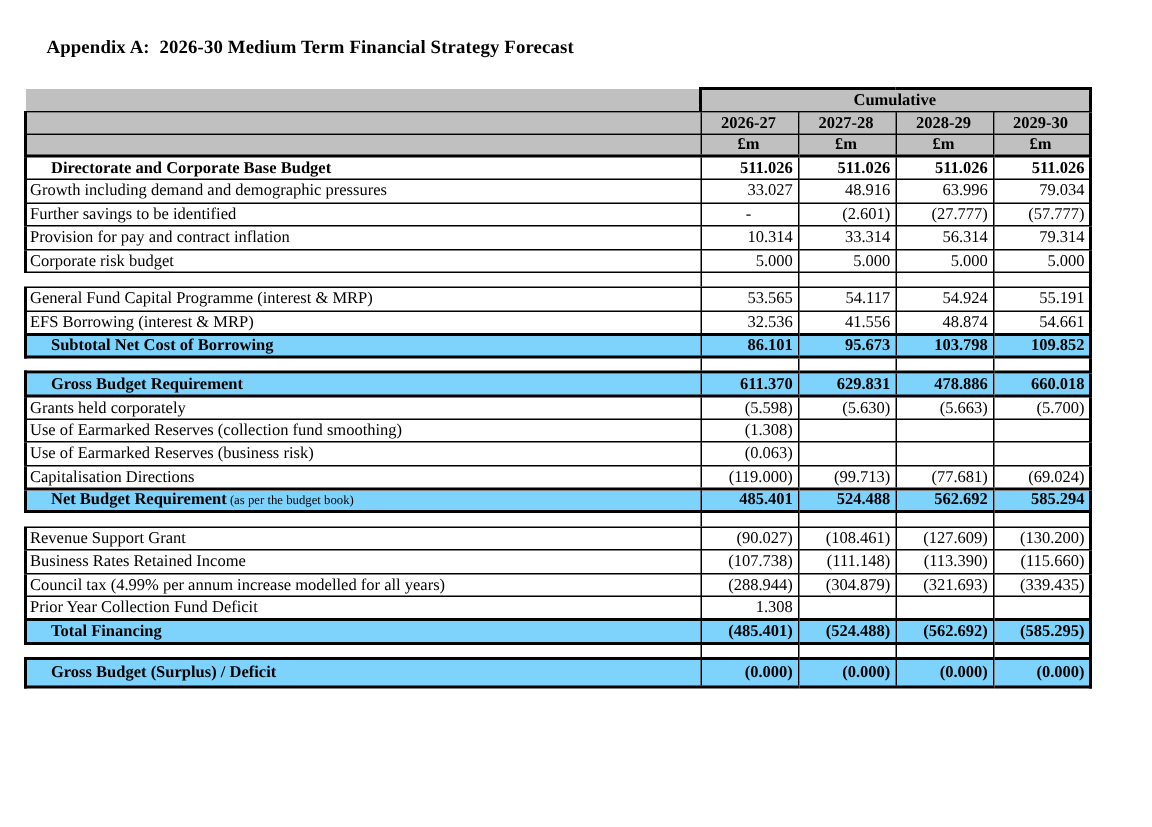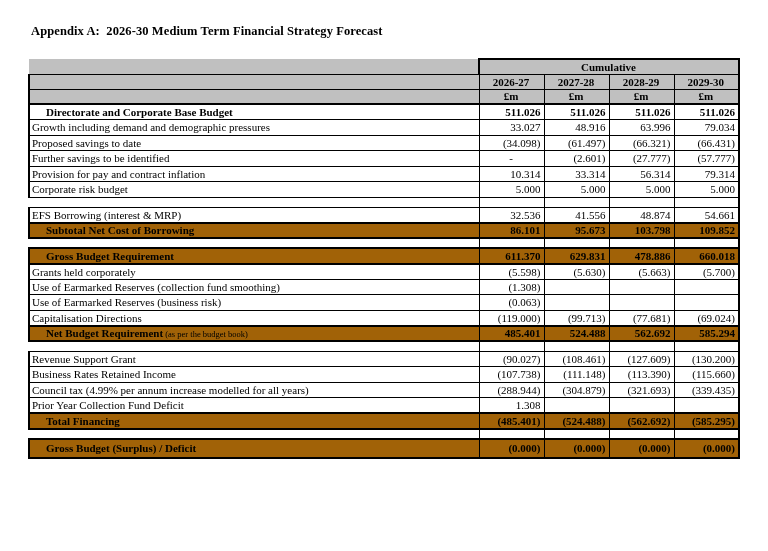--- a/index.html
+++ b/index.html
@@ -16,21 +16,21 @@
     position: absolute;
     left: 31px; top: 24px;
     font-size: 12.5px;
     font-weight: bold;
     letter-spacing: 0.1px;
     white-space: pre;
   }
 
   table.mtfs {
     position: absolute;
-    left: 28px; top: 58px;
+    left: 16px; top: 58px;
     border-collapse: collapse;
     table-layout: fixed;
   }
   col.c-label { width: 450px; }
   col.c-year  { width: 65px; }
 
   td {
     border: 1px solid #000;
     font-size: 11px;
     height: 15.5px;
@@ -49,21 +49,21 @@
 
   
   td.edge-l { border-left-width: 2px; }
   td.edge-r { border-right-width: 2px; }
 
   
   td.label-cell { text-align: left; }
   td.num-cell { text-align: right; }
   td.num-cell.dash { text-align: center; }
   tr.bold-row td { font-weight: bold; padding-left: 16px; }
-  tr.blue-row td { background: #a16207; border-top-width: 2px; border-bottom-width: 2px; }
+  tr.blue-row td { background: #7dd3fc; border-top-width: 2px; border-bottom-width: 2px; }
   tr.spacer-row td { height: 10px; }
   tr.spacer-row td.label-cell { border-left: none; border-right: none; }
   tr.tall-row td { height: 19px; }
   tr.last-row td { border-bottom-width: 2px; }
 
   .sublabel {
     font-weight: normal;
     font-size: 8.5px;
   }
 </style>
@@ -108,27 +108,20 @@
           <td class="num-cell edge-r">511.026</td>
         </tr>
         <tr class="">
           <td class="label-cell edge-l"><span>Growth including demand and demographic pressures</span></td>
           <td class="num-cell">33.027</td>
           <td class="num-cell">48.916</td>
           <td class="num-cell">63.996</td>
           <td class="num-cell edge-r">79.034</td>
         </tr>
         <tr class="">
-          <td class="label-cell edge-l"><span>Proposed savings to date</span></td>
-          <td class="num-cell">(34.098)</td>
-          <td class="num-cell">(61.497)</td>
-          <td class="num-cell">(66.321)</td>
-          <td class="num-cell edge-r">(66.431)</td>
-        </tr>
-        <tr class="">
           <td class="label-cell edge-l"><span>Further savings to be identified</span></td>
           <td class="num-cell dash">-</td>
           <td class="num-cell">(2.601)</td>
           <td class="num-cell">(27.777)</td>
           <td class="num-cell edge-r">(57.777)</td>
         </tr>
         <tr class="">
           <td class="label-cell edge-l"><span>Provision for pay and contract inflation</span></td>
           <td class="num-cell">10.314</td>
           <td class="num-cell">33.314</td>
@@ -141,20 +134,27 @@
           <td class="num-cell">5.000</td>
           <td class="num-cell">5.000</td>
           <td class="num-cell edge-r">5.000</td>
         </tr>
         <tr class="spacer-row">
           <td class="label-cell"></td>
           <td class="num-cell"></td>
           <td class="num-cell"></td>
           <td class="num-cell"></td>
           <td class="num-cell edge-r"></td>
+        </tr>
+        <tr class="">
+          <td class="label-cell edge-l"><span>General Fund Capital Programme (interest &amp; MRP)</span></td>
+          <td class="num-cell">53.565</td>
+          <td class="num-cell">54.117</td>
+          <td class="num-cell">54.924</td>
+          <td class="num-cell edge-r">55.191</td>
         </tr>
         <tr class="">
           <td class="label-cell edge-l"><span>EFS Borrowing (interest &amp; MRP)</span></td>
           <td class="num-cell">32.536</td>
           <td class="num-cell">41.556</td>
           <td class="num-cell">48.874</td>
           <td class="num-cell edge-r">54.661</td>
         </tr>
         <tr class="bold-row blue-row">
           <td class="label-cell edge-l"><span>Subtotal Net Cost of Borrowing</span></td>

